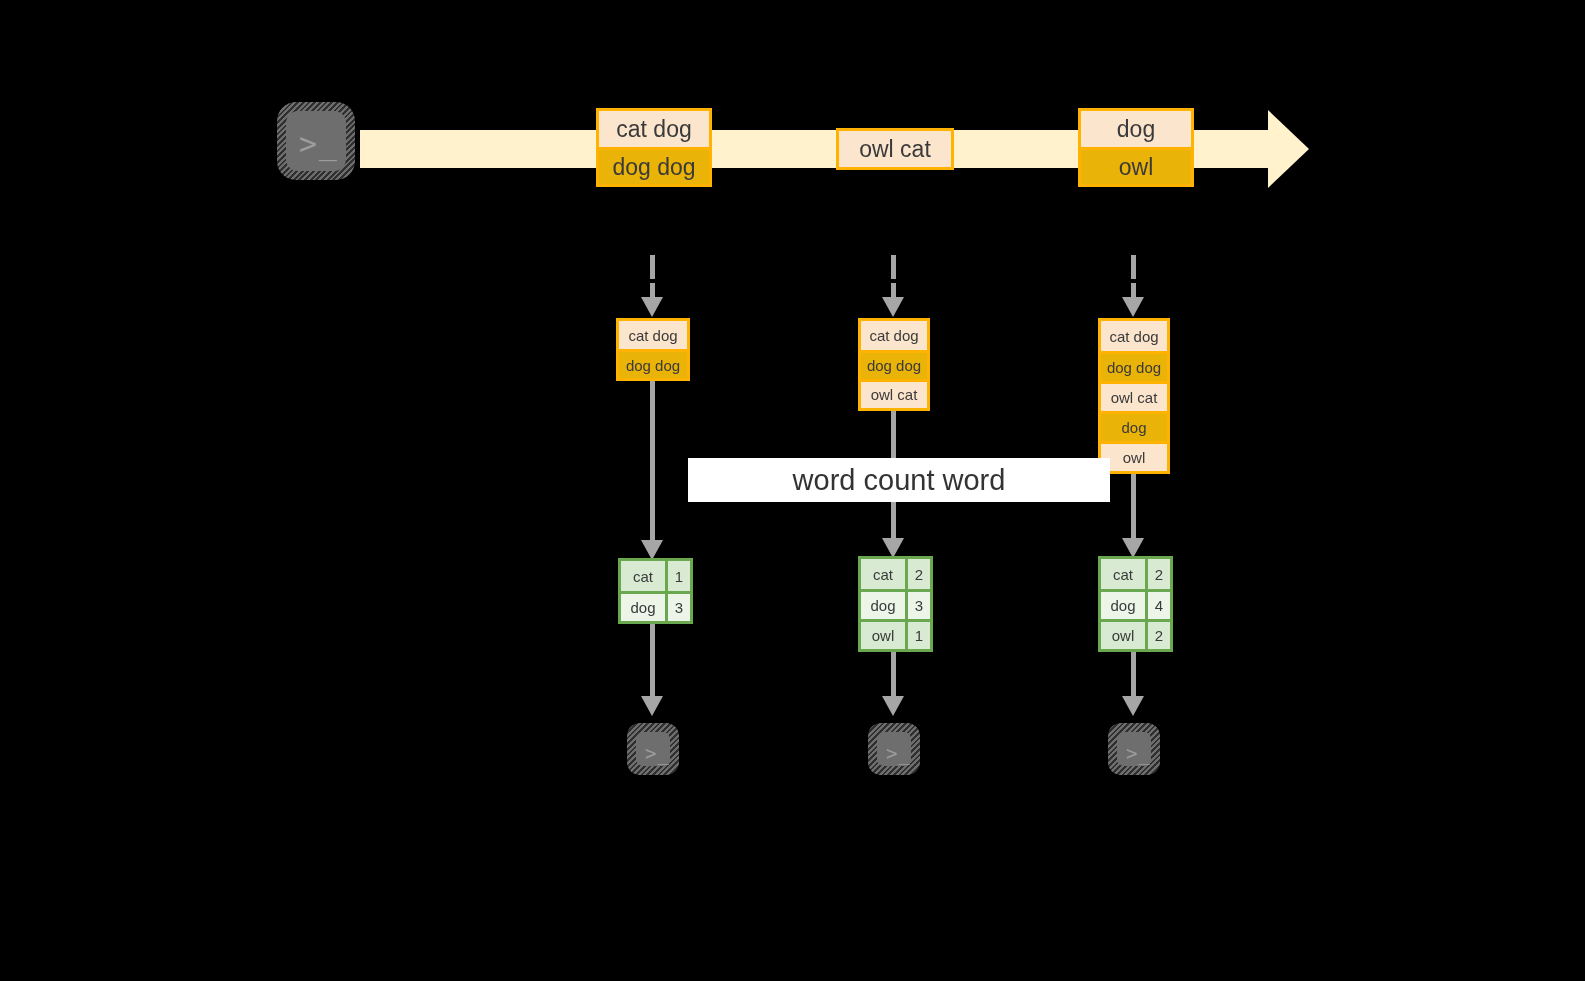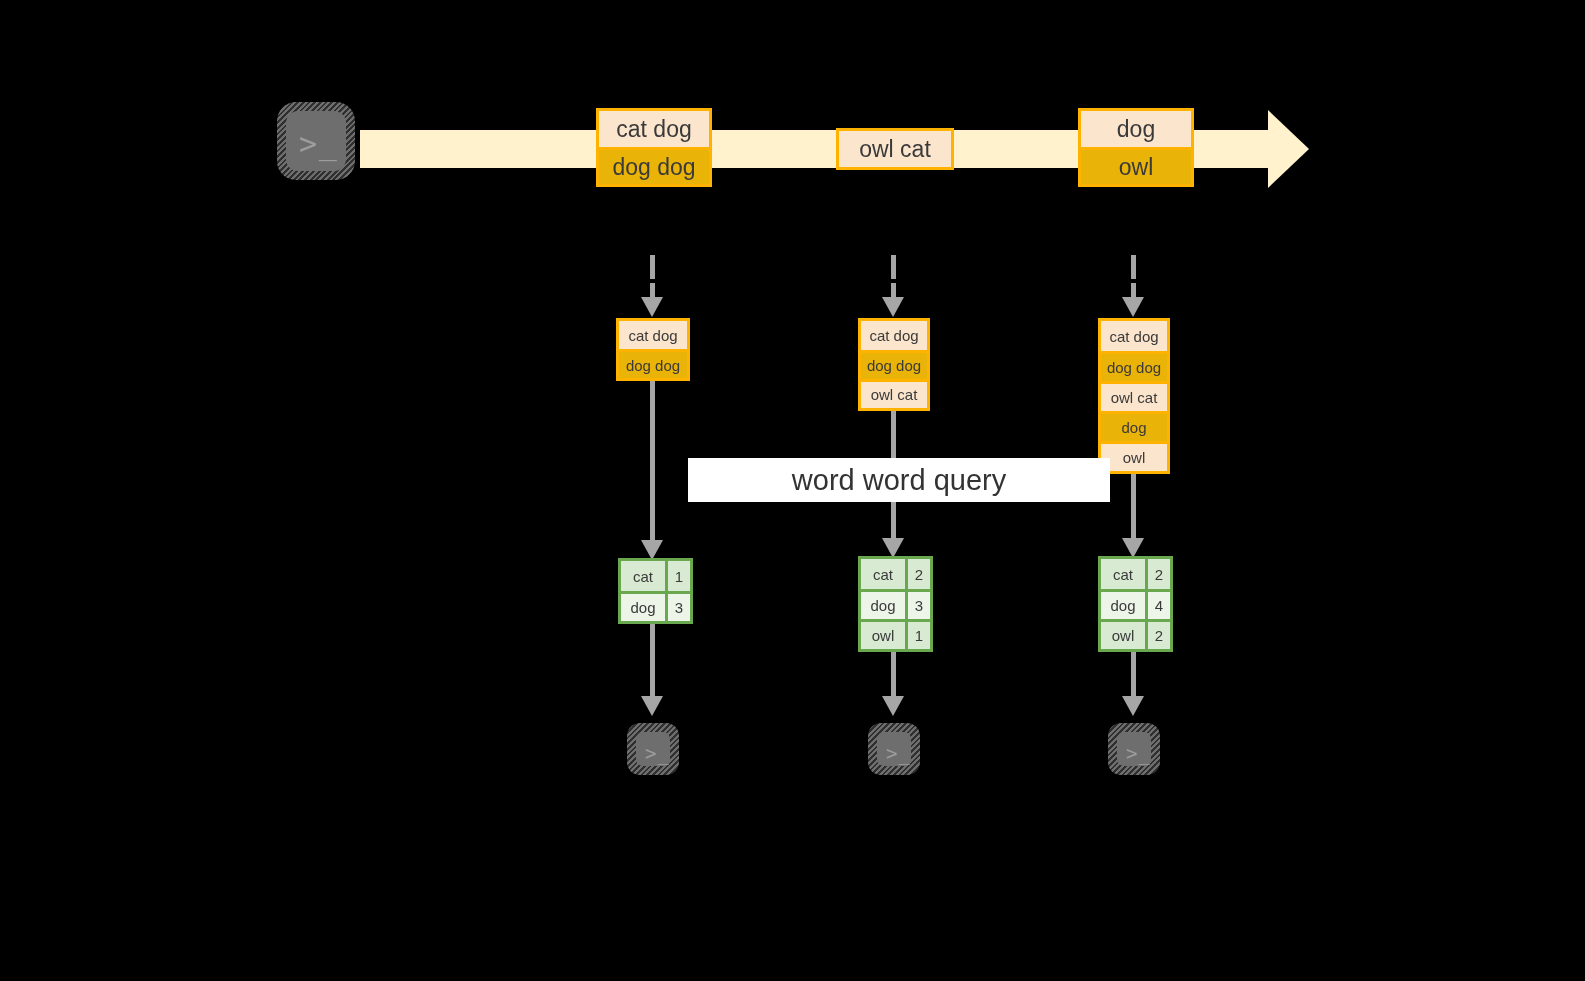--- a/index.html
+++ b/index.html
@@ -261,21 +261,21 @@
 
   <div class="arrow-shaft" style="left:650px; top:381px; height:165px;"></div>
   <div class="arrow-head" style="left:641px; top:540px;"></div>
 
   <div class="arrow-shaft" style="left:891px; top:411px; height:133px;"></div>
   <div class="arrow-head" style="left:882px; top:538px;"></div>
 
   <div class="arrow-shaft" style="left:1131px; top:474px; height:70px;"></div>
   <div class="arrow-head" style="left:1122px; top:538px;"></div>
 
-  <div class="query-label">word word query</div>
+  <div class="query-label">word count word</div>
 
   <div class="gtable g1">
     <div class="grow">
       <div class="gcell word">cat</div>
       <div class="gcell count">1</div>
     </div>
     <div class="grow alt">
       <div class="gcell word">dog</div>
       <div class="gcell count">3</div>
     </div>

